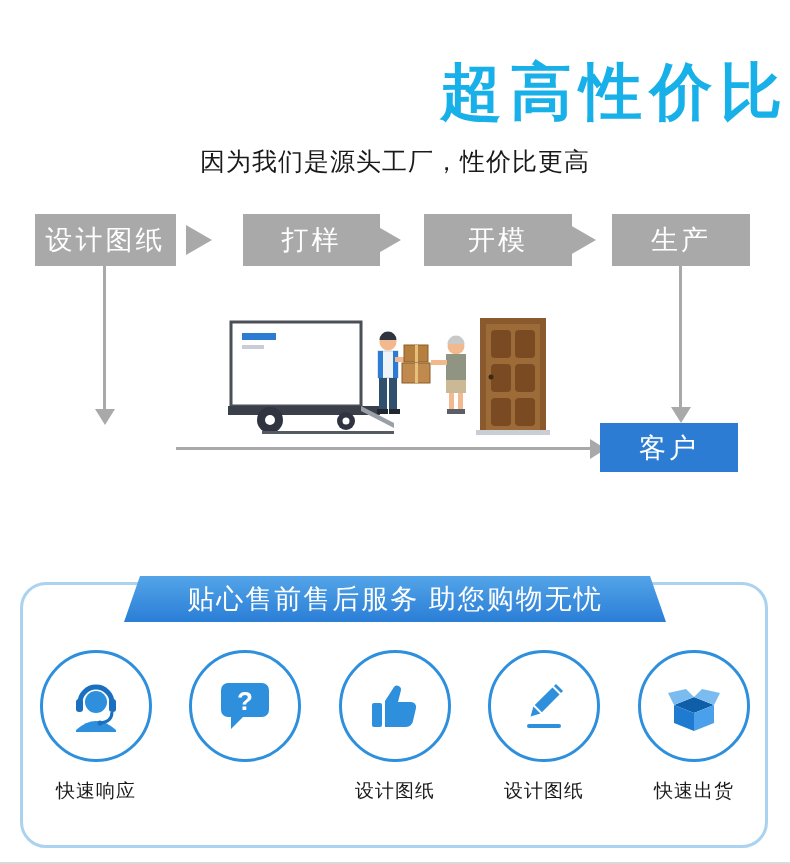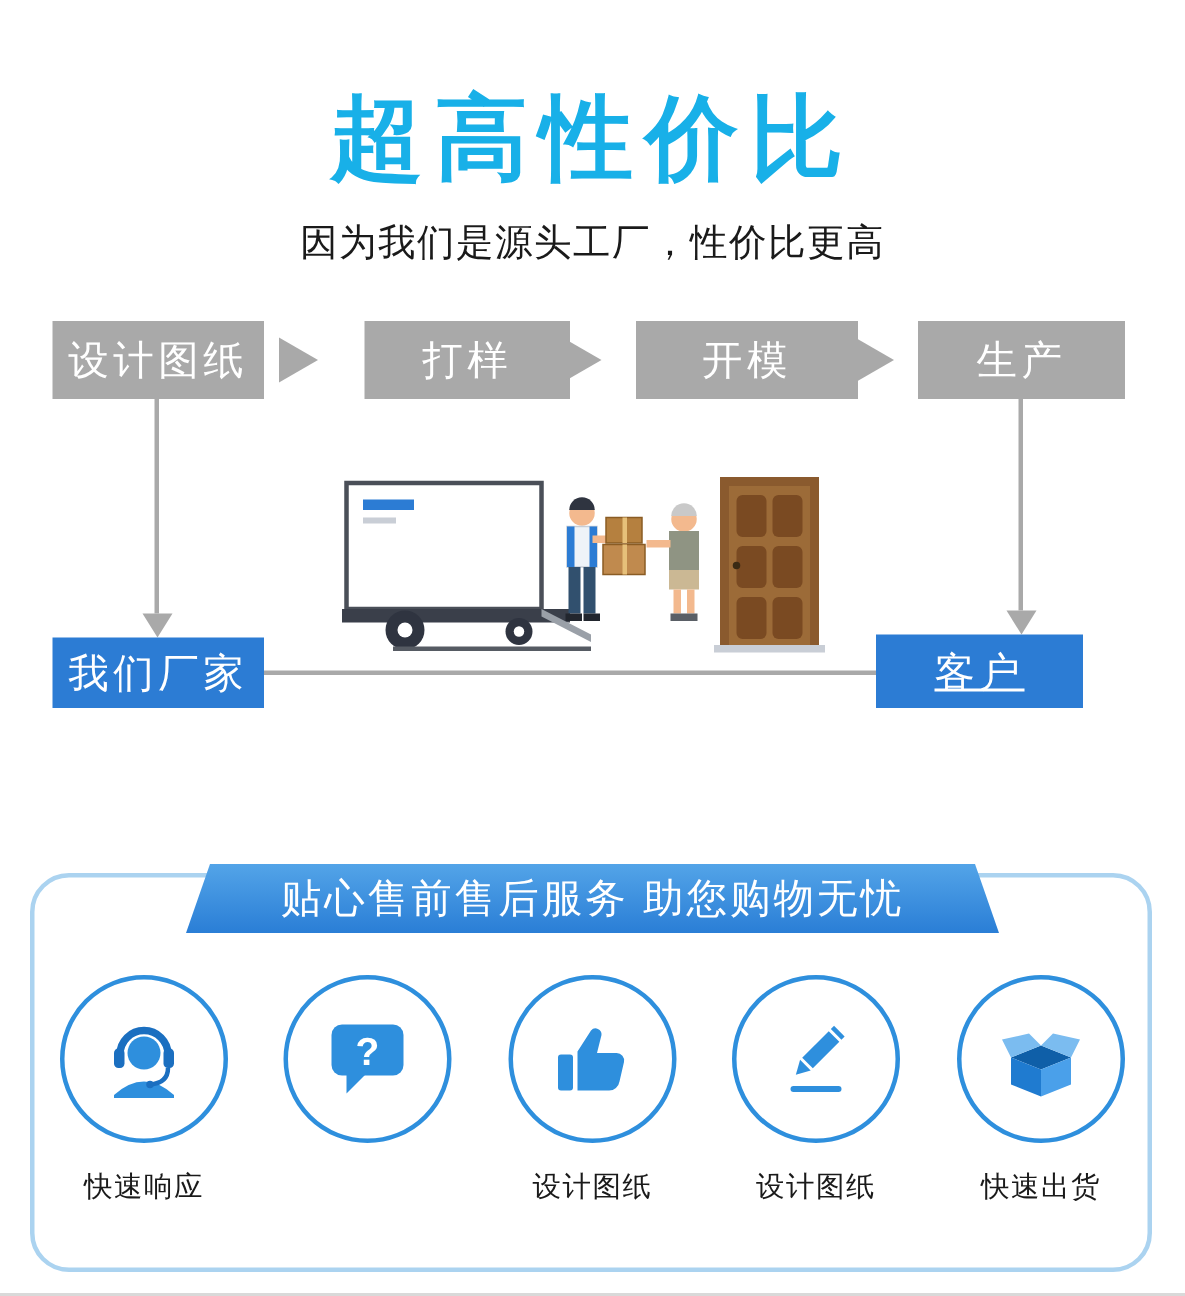--- a/index.html
+++ b/index.html
@@ -1,20 +1,20 @@
 <!DOCTYPE html>
 <html><head>
 <meta charset="utf-8">
 <style>
   * { box-sizing: border-box; margin: 0; padding: 0; }
   html, body { background: #ffffff; }
   body { font-family: "Liberation Sans", "DejaVu Sans", sans-serif; }
   .page { position: relative; width: 790px; height: 864px; margin: 0 auto; background: #fff; overflow: hidden; }
 
-  .title { position: absolute; top: 50px; left: 0; width: 100%; text-align: center;
+  .title { position: absolute; top: 50px; left: 0; width: 100%; text-align: right;
            font-size: 62px; font-weight: bold; color: #18b0e8; letter-spacing: 8px; }
   .subtitle { position: absolute; top: 145px; left: 0; width: 100%; text-align: center;
               font-size: 25px; color: #1a1a1a; letter-spacing: 1px; }
 
   .flow-box { position: absolute; height: 52px; display: flex; align-items: center; justify-content: center;
               font-size: 27px; color: #fff; letter-spacing: 3px; }
   .box-gray { background: #a9a9a9; }
   .box-blue { background: #2c7cd4; }
 
   .arrow-right { position: absolute; width: 0; height: 0;
@@ -70,22 +70,21 @@
 
   <div class="vline" style="left:103px; top:266px; height:143px;"></div>
   <div class="arrow-down" style="left:95px; top:409px;"></div>
 
   <div class="vline" style="left:679px; top:266px; height:141px;"></div>
   <div class="arrow-down" style="left:671px; top:407px;"></div>
 
   <div class="hline" style="left:176px; top:447px; width:414px;"></div>
   <div class="arrow-right-sm" style="left:590px; top:439px;"></div>
 
-  <div class="flow-box box-blue" style="left:35px; top:425px; width:141px; height:47px;">我们厂家</div>
-  <div class="flow-box box-blue" style="left:584px; top:423px; width:138px; height:49px;text-decoration:underline;">客户</div>
+  <div class="flow-box box-blue" style="left:600px; top:423px; width:138px; height:49px;">客户</div>
 
   <svg class="illustration" viewBox="0 0 325 130">
 
     <g>
       <rect x="3" y="6" width="130" height="84" fill="#ffffff" stroke="#4a4f58" stroke-width="3"></rect>
       <rect x="14" y="17" width="34" height="7" fill="#2c7cd4"></rect>
       <rect x="14" y="29" width="22" height="4" fill="#c9ced6"></rect>
       <rect x="0" y="90" width="152" height="9" fill="#3a3f4a"></rect>
       <polygon points="133,90 166,107 166,112 133,95" fill="#9aa0a8"></polygon>
       <circle cx="42" cy="104" r="13" fill="#2f3440"></circle>

